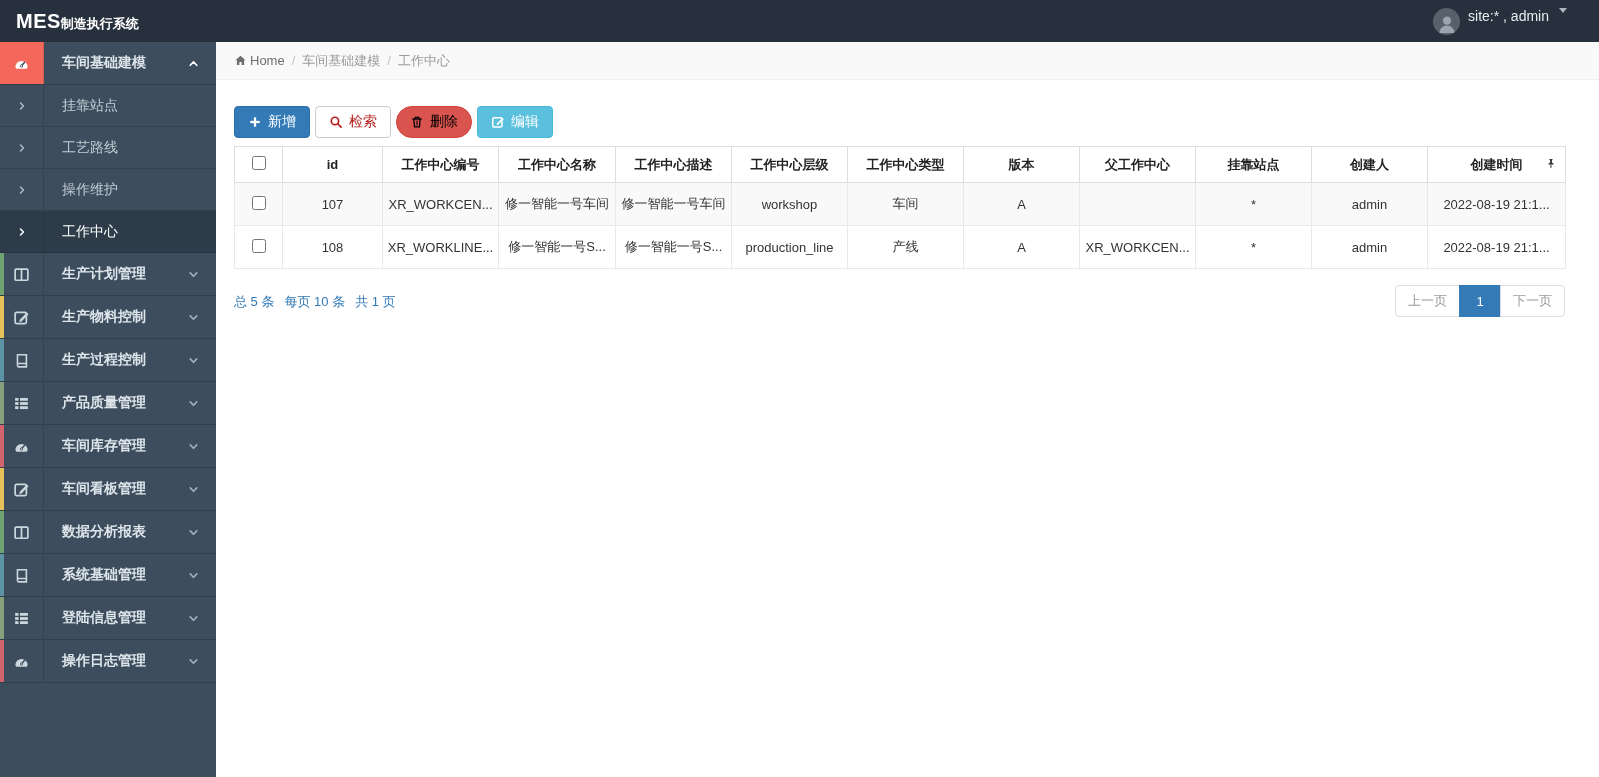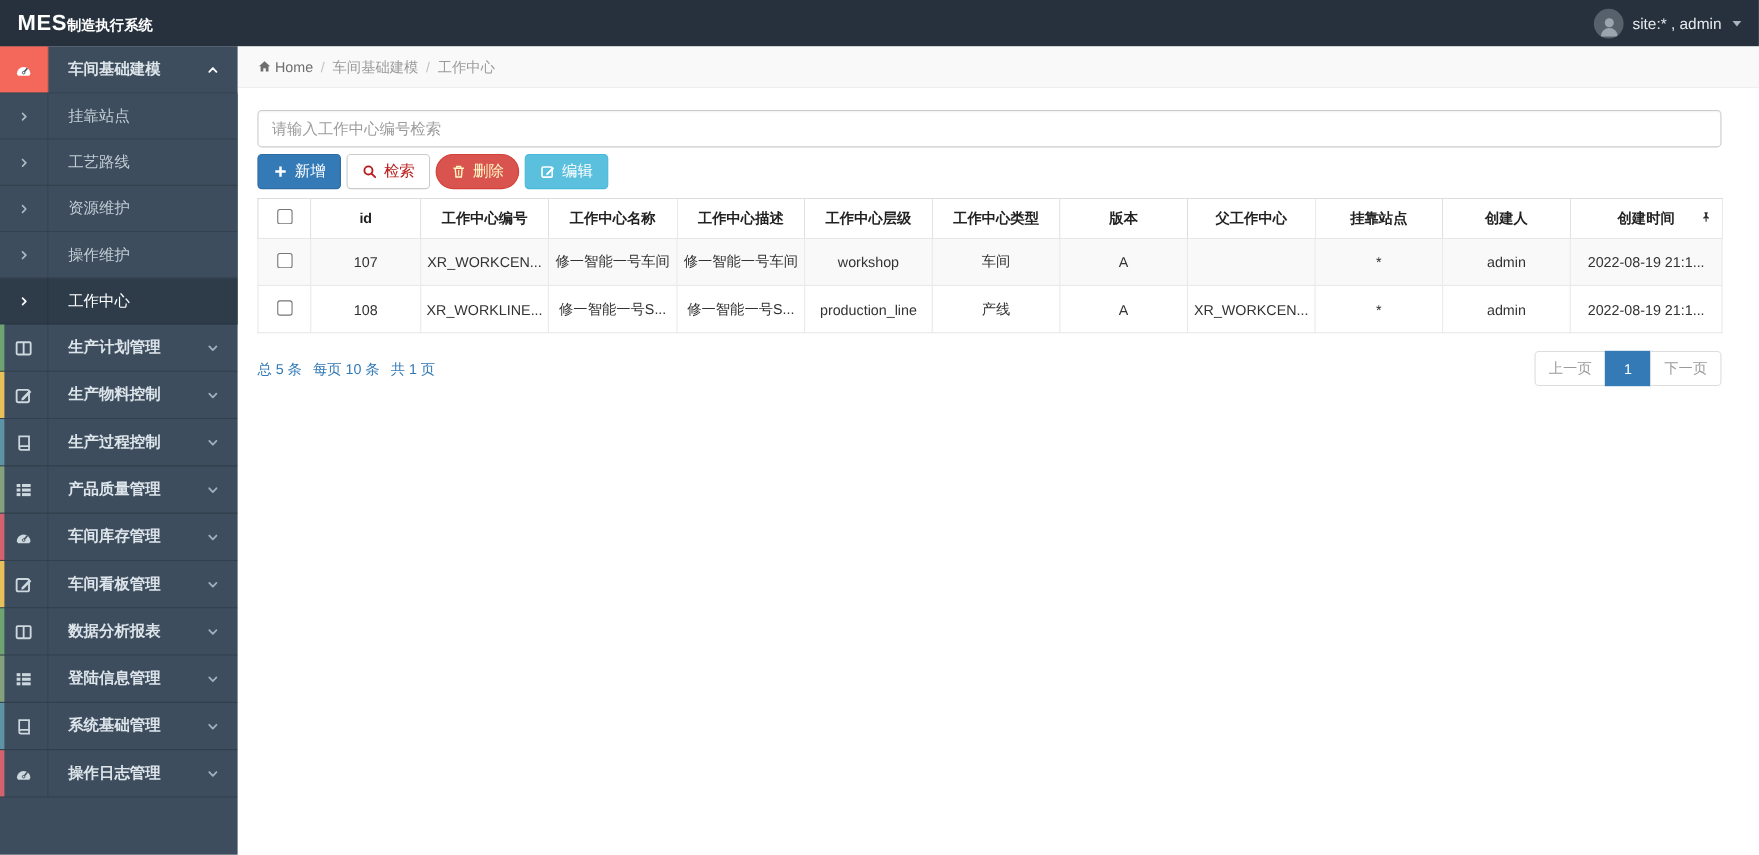--- a/index.html
+++ b/index.html
@@ -5,21 +5,21 @@
   * { margin:0; padding:0; box-sizing:border-box; }
   html,body { width:1599px; height:777px; overflow:hidden;
     font-family:"Liberation Sans","DejaVu Sans",sans-serif; background:#fff; }
 
   
   .navbar { position:absolute; top:0; left:0; width:1599px; height:42px;
     background:#27313d; display:flex; align-items:center; justify-content:space-between; z-index:30; }
   .brand { padding-left:16px; color:#fff; display:flex; align-items:baseline; }
   .brand-bold { font-size:20px; font-weight:bold; letter-spacing:0.5px; }
   .brand-rest { font-size:13px; font-weight:bold; }
-  .nav-user { display:flex; align-items:center; gap:8px; padding-right:16px; cursor:pointer; }
+  .nav-user { display:flex; gap:8px; padding-right:32px; cursor:pointer; }
   .avatar { width:27px; height:27px; border-radius:50%; background:#57616c; overflow:hidden;
     display:flex; align-items:flex-end; justify-content:center; }
   .nav-user-label { color:#e7ebee; font-size:14px; }
   .caret-down { width:0; height:0; border-left:4px solid transparent; border-right:4px solid transparent;
     border-top:5px solid #aab4bd; margin-left:2px; }
 
   
   .sidebar { position:absolute; top:42px; left:0; width:216px; height:735px; background:#3d4d5d; z-index:20; }
   .menu-row { position:relative; height:43px; display:flex; align-items:center;
     border-bottom:1px solid rgba(0,0,0,0.18); cursor:pointer; }
@@ -56,21 +56,21 @@
     font-family:"Liberation Sans","DejaVu Sans",sans-serif; box-shadow:inset 0 1px 1px rgba(0,0,0,0.05); }
   .search-input::placeholder { color:#9d9d9d; }
 
   .btn-row { margin-top:6px; display:flex; gap:5px; }
   .btn { height:32px; padding:0 13px; border-radius:4px; font-size:14px; display:flex;
     align-items:center; gap:6px; cursor:pointer; border:1px solid transparent;
     font-family:"Liberation Sans","DejaVu Sans",sans-serif; }
   .btn svg { width:14px; height:14px; }
   .btn-blue { background:#337ab7; border-color:#2e6da4; color:#fff; }
   .btn-white { background:#fff; border-color:#ccc; color:#b91c1c;font-family:Liberation Mono, monospace; }
-  .btn-red { background:#d9534f; border-color:#d43f3a; color:#fef9c3;border-radius:16px; }
+  .btn-red { background:#d9534f; border-color:#d43f3a; color:#000000;border-radius:16px; }
   .btn-cyan { background:#5bc0de; border-color:#46b8da; color:#fff; }
 
   
   table.grid { margin-top:8px; width:100%; border-collapse:collapse; table-layout:fixed; font-size:13px; }
   table.grid th { border:1px solid #ddd; height:36px; font-weight:bold; color:#222;
     text-align:center; background:#fff; position:relative; }
   table.grid td { border:1px solid #e9e9e9; border-top:none; height:43px; color:#333; text-align:center;
     overflow:hidden; white-space:nowrap; }
   table.grid tr.stripe td { background:#f9f9f9; }
   .pin-ico { position:absolute; right:8px; top:50%; transform:translateY(-50%); }
@@ -205,36 +205,28 @@
         </svg>
       </span>
     <span class="sub-label">工艺路线</span>
   </div>
   <div class="sub-row">
     <span class="icon-cell">
         <svg viewBox="0 0 16 16">
           <use href="#i-chev-right"></use>
         </svg>
       </span>
-    <span class="sub-label">资源维护</span>
-  </div>
-  <div class="sub-row">
+    <span class="sub-label">操作维护</span>
+  </div>
+  <div class="sub-row active">
     <span class="icon-cell">
         <svg viewBox="0 0 16 16">
           <use href="#i-chev-right"></use>
         </svg>
       </span>
-    <span class="sub-label">操作维护</span>
-  </div>
-  <div class="sub-row active">
-    <span class="icon-cell">
-        <svg viewBox="0 0 16 16">
-          <use href="#i-chev-right"></use>
-        </svg>
-      </span>
     <span class="sub-label">工作中心</span>
   </div>
 
   <div class="menu-row">
     <span class="strip" style="background: rgb(111, 163, 114);"></span>
     <span class="icon-cell">
         <svg viewBox="0 0 16 16">
           <use href="#i-columns"></use>
         </svg>
       </span>
@@ -323,41 +315,41 @@
         </svg>
       </span>
     <span class="mi-label">数据分析报表</span>
     <span class="mi-caret">
         <svg viewBox="0 0 16 16">
           <use href="#i-chev-down"></use>
         </svg>
       </span>
   </div>
   <div class="menu-row">
+    <span class="strip" style="background: rgb(94, 147, 165);"></span>
+    <span class="icon-cell">
+        <svg viewBox="0 0 16 16">
+          <use href="#i-book"></use>
+        </svg>
+      </span>
+    <span class="mi-label">系统基础管理</span>
+    <span class="mi-caret">
+        <svg viewBox="0 0 16 16">
+          <use href="#i-chev-down"></use>
+        </svg>
+      </span>
+  </div>
+  <div class="menu-row">
     <span class="strip" style="background: rgb(132, 161, 124);"></span>
     <span class="icon-cell">
         <svg viewBox="0 0 16 16">
           <use href="#i-list"></use>
         </svg>
       </span>
     <span class="mi-label">登陆信息管理</span>
-    <span class="mi-caret">
-        <svg viewBox="0 0 16 16">
-          <use href="#i-chev-down"></use>
-        </svg>
-      </span>
-  </div>
-  <div class="menu-row">
-    <span class="strip" style="background: rgb(94, 147, 165);"></span>
-    <span class="icon-cell">
-        <svg viewBox="0 0 16 16">
-          <use href="#i-book"></use>
-        </svg>
-      </span>
-    <span class="mi-label">系统基础管理</span>
     <span class="mi-caret">
         <svg viewBox="0 0 16 16">
           <use href="#i-chev-down"></use>
         </svg>
       </span>
   </div>
   <div class="menu-row">
     <span class="strip" style="background: rgb(210, 99, 110);"></span>
     <span class="icon-cell">
         <svg viewBox="0 0 16 16">
@@ -382,21 +374,20 @@
         </svg>
       <span>Home</span>
     </span>
     <span class="crumb-sep">/</span>
     <span class="crumb-item">车间基础建模</span>
     <span class="crumb-sep">/</span>
     <span class="crumb-item">工作中心</span>
   </div>
 
   <div class="body-pad">
-    <input class="search-input" type="text" placeholder="请输入工作中心编号检索" style="">
 
     <div class="btn-row">
       <button class="btn btn-blue">
         <svg viewBox="0 0 16 16">
             <use href="#i-plus"></use>
           </svg>
         <span>新增</span>
       </button>
       <button class="btn btn-white">
         <svg viewBox="0 0 16 16">

